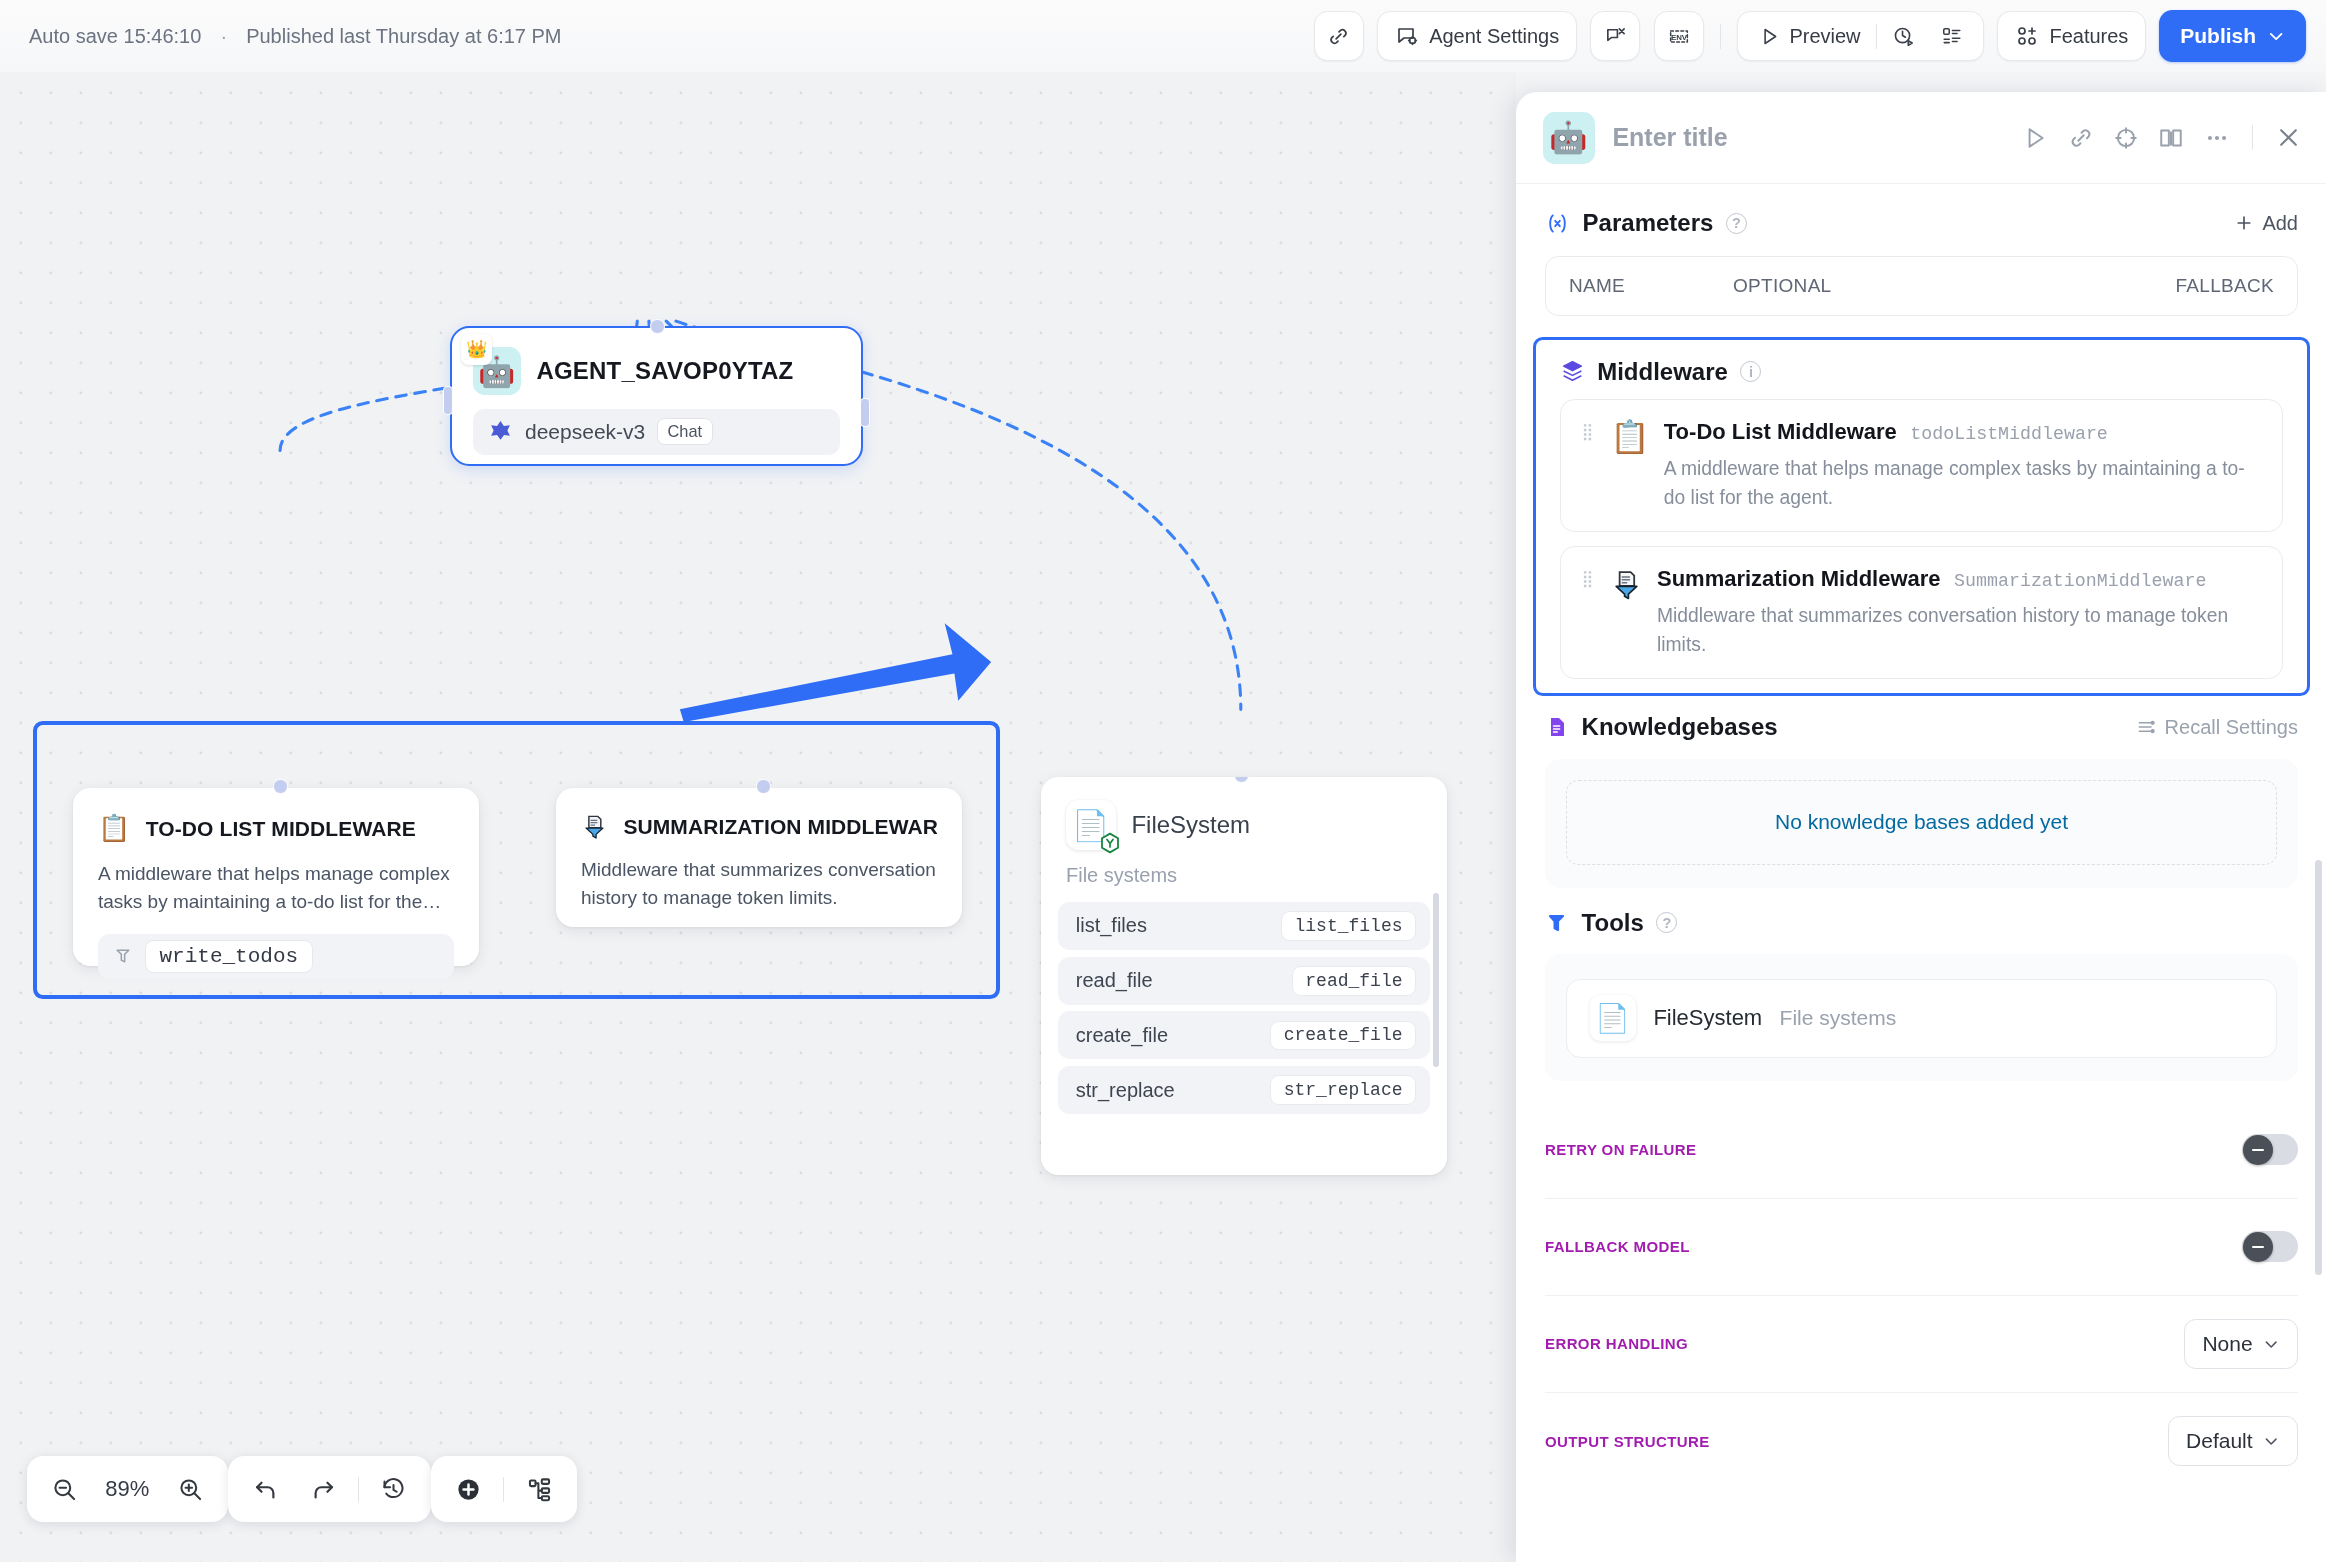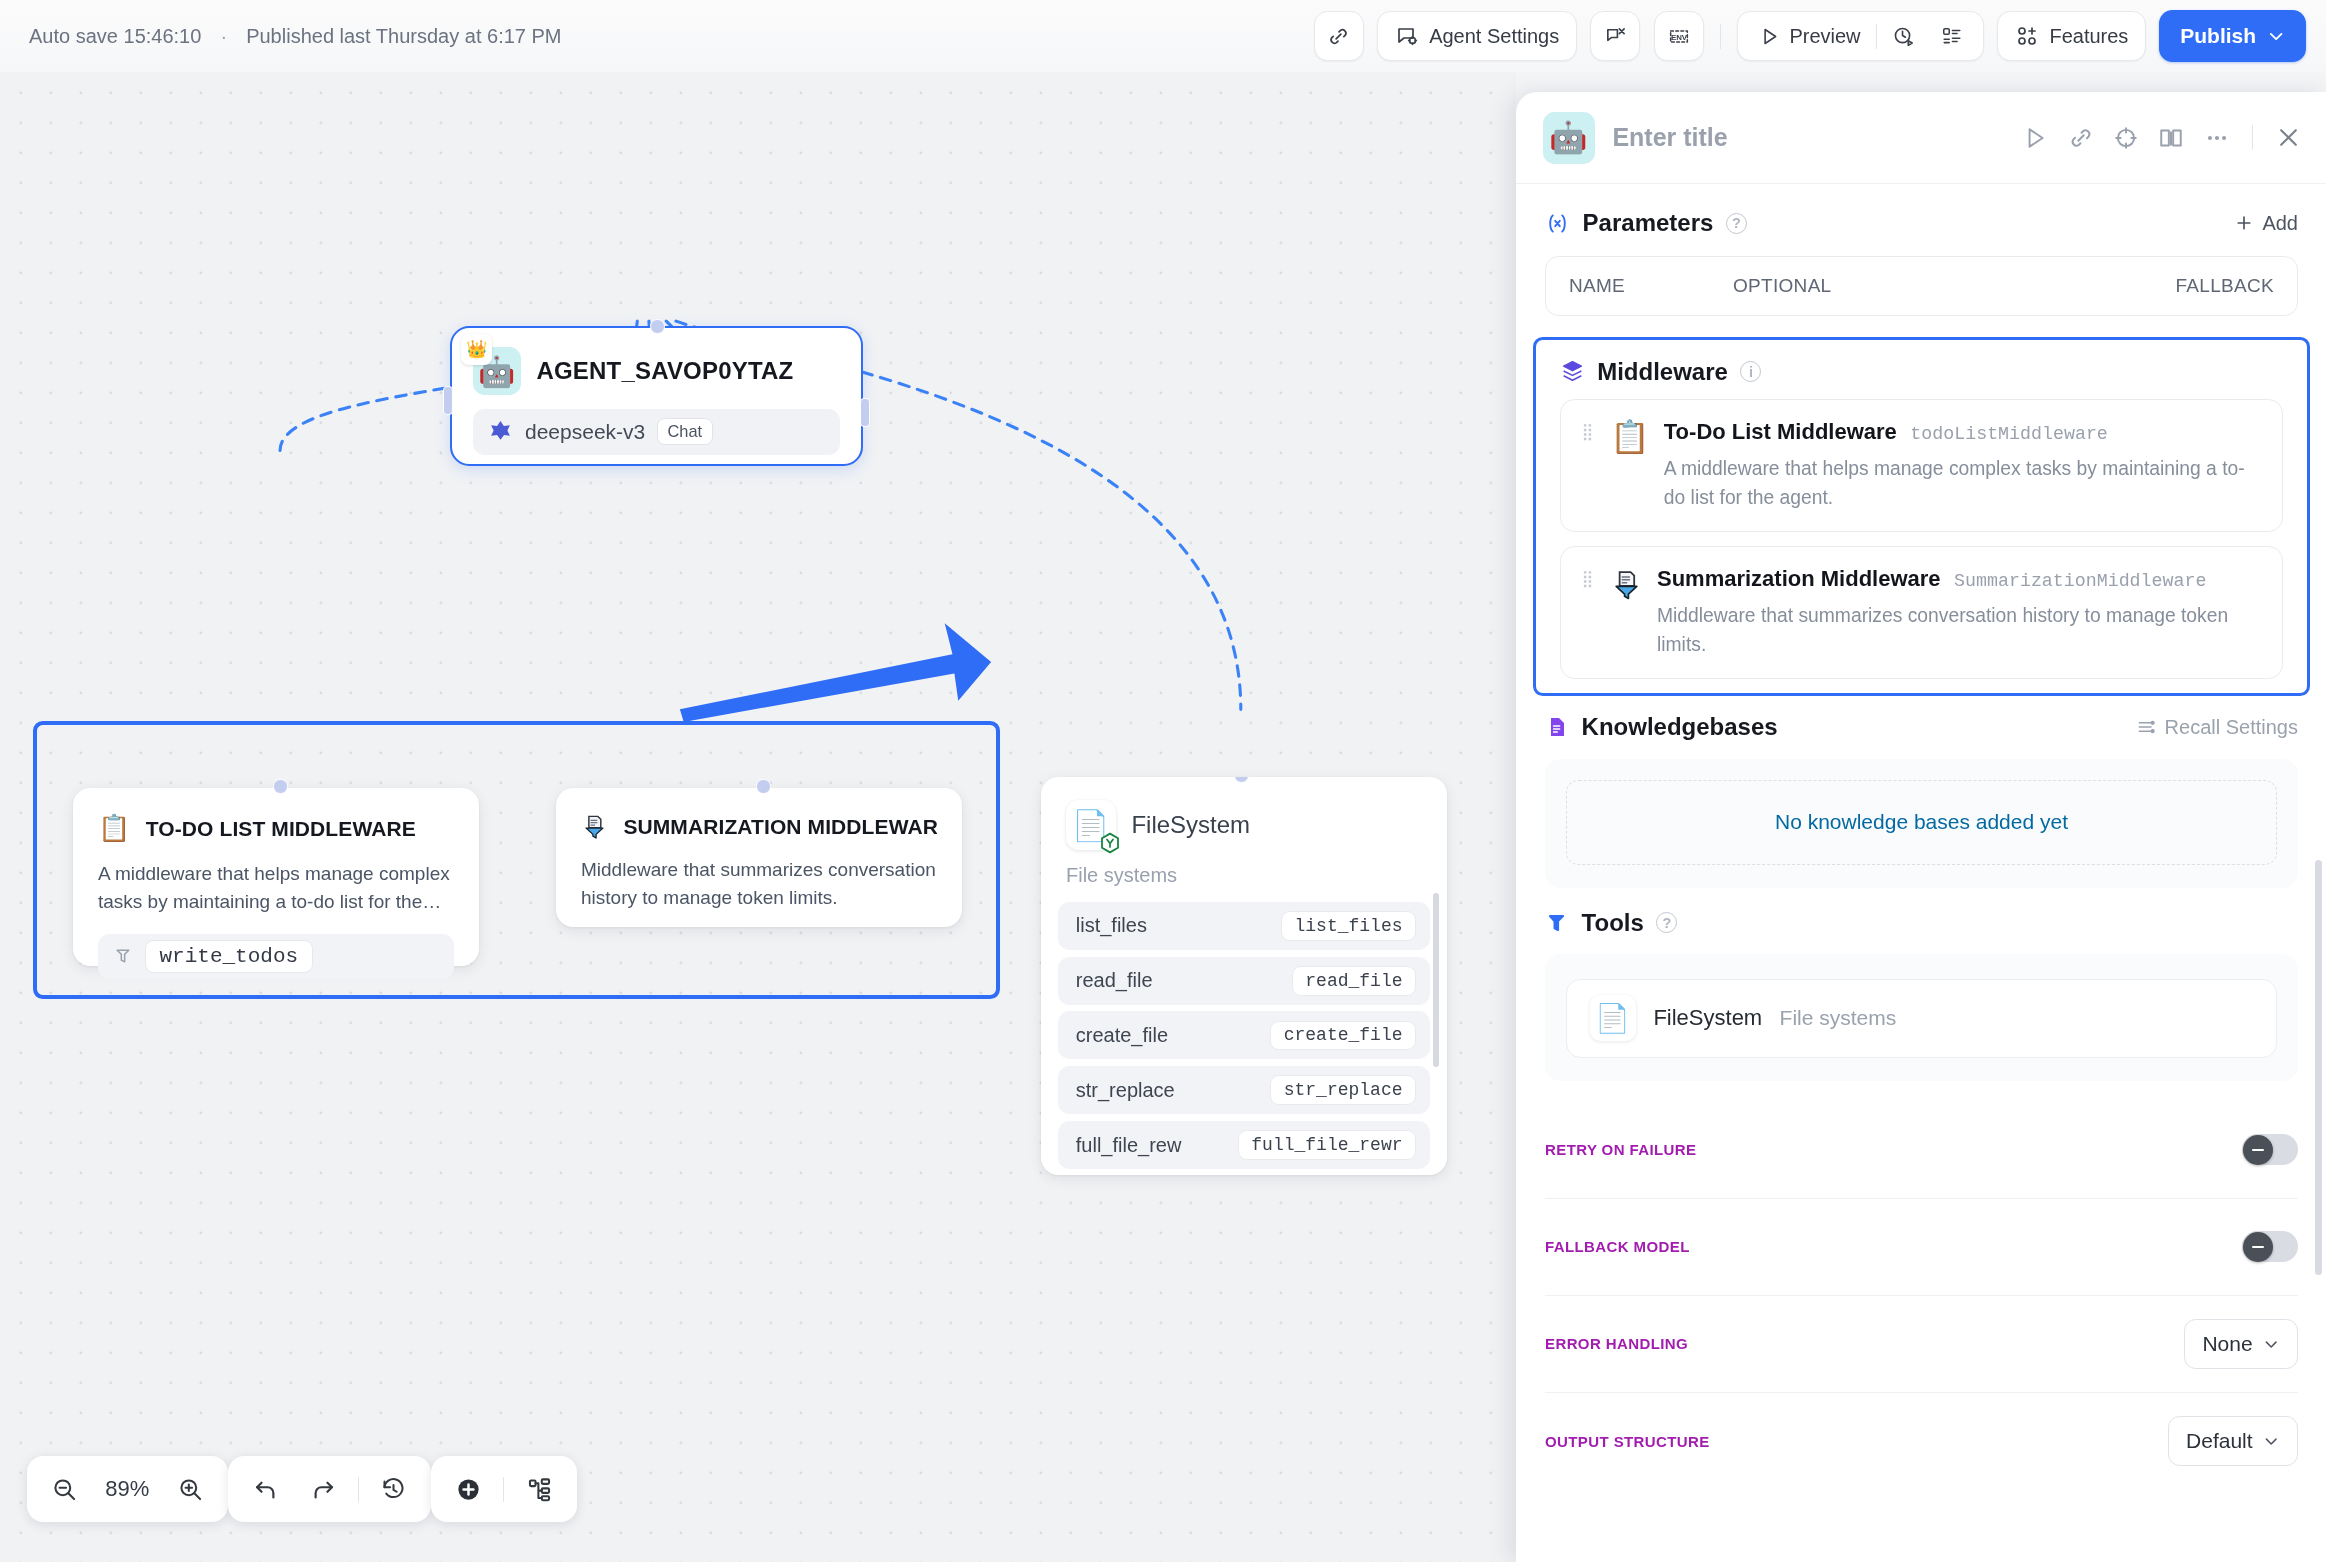--- a/index.html
+++ b/index.html
@@ -471,24 +471,20 @@
           <span class="l">read_file</span>
           <span class="r">read_file</span>
         </div>
         <div class="fs-row">
           <span class="l">create_file</span>
           <span class="r">create_file</span>
         </div>
         <div class="fs-row">
           <span class="l">str_replace</span>
           <span class="r">str_replace</span>
-        </div>
-        <div class="fs-row">
-          <span class="l">full_file_rew</span>
-          <span class="r">full_file_rewr</span>
         </div>
       </div>
       <div class="fs-scroll"></div>
     </div>
 
     <div class="hl" style="left:33px; top:649px; width:967px; height:278px;"></div>
 
     <svg class="annot-arrow" width="319" height="126" viewBox="0 0 330 130">
       <path d="M4 115 L286 58 L278 26 L326 66 L292 106 L288 78 L8 128 Z" fill="#2f6df6"></path>
     </svg>

